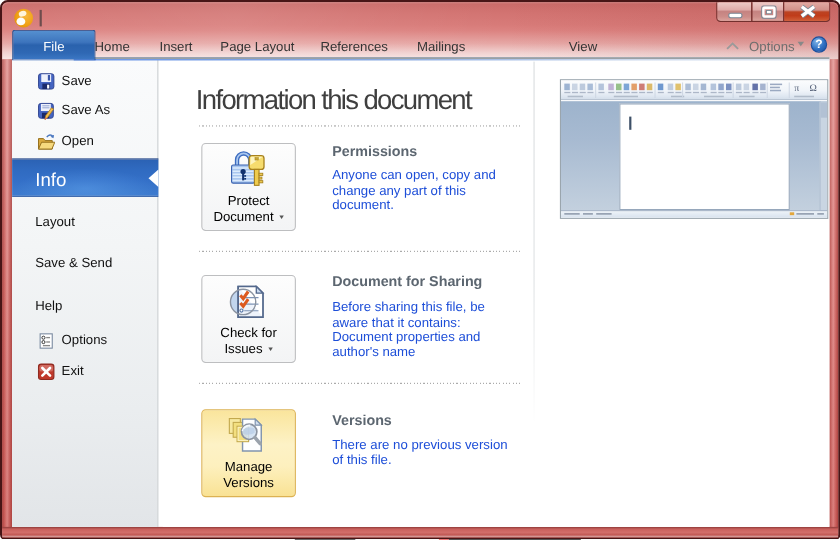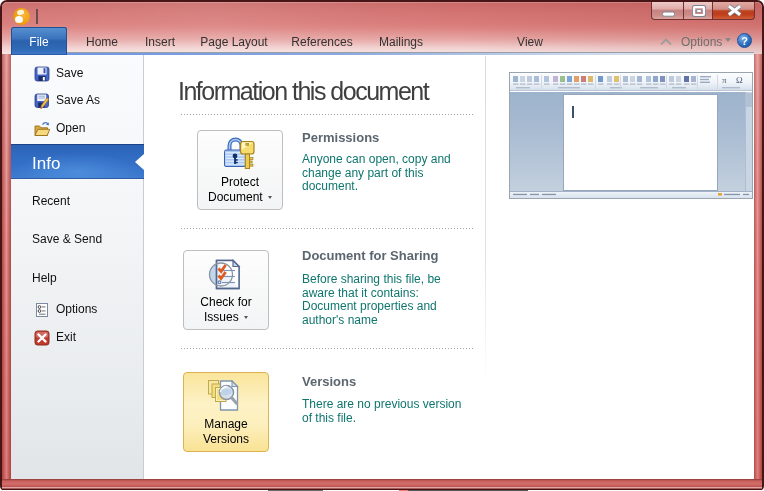--- a/index.html
+++ b/index.html
@@ -26,21 +26,21 @@
   .wbtn{position:absolute;top:0;height:18px;border:1px solid #72302e;border-top:none;}
   #btnmin{left:0;width:33px;border-radius:0 0 0 4px;
     background:linear-gradient(180deg,#eecac7 0%,#e0acaa 40%,#c58381 50%,#cd8d89 78%,#dba49e 100%);}
   #btnmax{left:32px;width:30px;
     background:linear-gradient(180deg,#eecac7 0%,#e0acaa 40%,#c58381 50%,#cd8d89 78%,#dba49e 100%);}
   #btnclose{left:61px;width:43px;border-radius:0 0 4px 0;
     background:linear-gradient(180deg,#e2aba4 0%,#d2918a 42%,#bc4322 52%,#c03c1a 72%,#cf5e38 100%);}
 
   
   #tabrow{left:2px;top:27px;width:760px;height:24px;}
-  #filetab{position:absolute;left:9px;top:0px;width:56px;height:28px;border-radius:2.5px 2.5px 0 0;
+  #filetab{position:absolute;left:9px;top:0px;width:76px;height:28px;border-radius:2.5px 2.5px 0 0;
     background:linear-gradient(180deg,#5590d0 0%,#3d74bd 40%,#2a62ad 50%,#2f68b4 78%,#3b77c4 100%);
     border:1px solid #215193;border-bottom:1px solid #2b5cb0;z-index:3;
     color:#fff;font-size:12px;text-align:center;line-height:29px;}
   .tab{position:absolute;top:0;height:27px;color:#333;font-size:12px;line-height:31px;text-align:center;}
   #blueline{left:67px;top:52px;width:687px;height:3px;z-index:2;background-image:linear-gradient(180deg,#9aa0a4 0,#9aa0a4 1.4px,rgba(0,0,0,0) 1.4px),linear-gradient(90deg,#6b96e8 0%,#89a9e0 40%,#cdd9ec 75%,#dfe7f2 100%);}
   #ropts{position:absolute;top:0;height:27px;color:#6e6e6e;font-size:12px;line-height:31px;}
   #helpbtn{position:absolute;left:737px;top:33px;width:15px;height:15px;border-radius:50%;
     background:radial-gradient(circle at 35% 30%,#7db3e8 0%,#2e6fc2 55%,#1a4e9b 100%);
     border:1px solid #1c4f9c;color:#fff;font-size:11px;font-weight:bold;text-align:center;line-height:14px;}
 
@@ -67,21 +67,21 @@
   #vsep{position:absolute;left:337px;top:2px;width:1px;height:330px;
     background:linear-gradient(180deg,#d9dcde 0%,#dfe2e4 60%,rgba(223,226,228,0) 100%);}
   h1{position:absolute;left:30px;top:23px;margin:0;font-size:25px;font-weight:normal;letter-spacing:-1.5px;color:#3f3f3f;}
   .dots{position:absolute;height:1px;background:repeating-linear-gradient(90deg,#a2a2a2 0 1px,transparent 1px 3px);}
   .bigbtn{position:absolute;width:86px;height:80px;border:1px solid #bdbec0;border-radius:4px;
     background:linear-gradient(180deg,#fdfdfd 0%,#f3f4f5 100%);
     font-size:12px;color:#000;text-align:center;}
   .bigbtn .bic{position:absolute;left:25px;top:7px;width:36px;height:36px;}
   .bigbtn .t{position:absolute;left:0;width:100%;top:44px;line-height:15px;}
   .sech{position:absolute;font-size:13px;font-weight:bold;color:#5c6670;}
-  .sect{position:absolute;font-size:12px;color:#0f766e;line-height:13.5px;}
+  .sect{position:absolute;font-size:12px;color:#1d4ed8;line-height:13.5px;}
   .caret{display:inline-block;width:0;height:0;border-top:3.5px solid #555;border-left:2.5px solid transparent;border-right:2.5px solid transparent;vertical-align:2px;margin-left:2px;}
 
   
   #thumb{position:absolute;left:361px;top:18px;width:244px;height:127px;border:1px solid #9aa5ad;background:#fff;overflow:hidden;}
 </style>
 </head>
 <body>
 <div id="frame" class="abs"></div>
 <div id="titlebar" class="abs">
     <div class="sheen"></div>
@@ -168,21 +168,21 @@
       </svg>
       <span class="lb">Open</span>
     </div>
 
   <div id="infobar">
       <span class="lb">Info</span>
     </div>
   <div id="infonotch"></div>
 
   <div class="sideitem tabitem" style="top:136px;">
-      <span class="lb">Recent</span>
+      <span class="lb">Layout</span>
     </div>
   <div class="sideitem tabitem" style="top:174px;">
       <span class="lb">Save &amp; Send</span>
     </div>
   <div class="sideitem tabitem" style="top:213px;">
       <span class="lb">Help</span>
     </div>
 
   <div class="sideitem" style="top:244px;">
       <svg class="ic" viewBox="0 0 16 16">
@@ -202,21 +202,21 @@
         <path d="M4.5 4.5 L11.5 11.5 M11.5 4.5 L4.5 11.5" stroke="#fff" stroke-width="2.4" stroke-linecap="round"></path>
       </svg>
       <span class="lb">Exit</span>
     </div>
 
   <div id="content" class="abs">
     <div id="vsep"></div>
     <h1>Information this document</h1>
     <div class="dots" style="left:33px;top:60px;width:293px;"></div>
 
-    <div class="bigbtn" style="left:49px;top:76px;">
+    <div class="bigbtn" style="left:35px;top:76px;">
       <svg class="bic" style="left:25px;top:5px;width:32px;height:34px;" viewBox="0 0 32 34">
         <path d="M6.5 15 v-5.5 a6 6 0 0 1 12 0 V15" fill="none" stroke="#3d6cc0" stroke-width="4"></path>
         <path d="M6.5 15 v-5.5 a6 6 0 0 1 12 0 V15" fill="none" stroke="#a8c6ee" stroke-width="1.6"></path>
         <rect x="1.5" y="14" width="21" height="16.5" rx="1.5" fill="#a9c6ef" stroke="#3a62b0" stroke-width="1"></rect>
         <g stroke="#dcebfc" stroke-width="1.4">
             <line x1="2.5" y1="16.8" x2="21.5" y2="16.8"></line>
             <line x1="2.5" y1="19.6" x2="21.5" y2="19.6"></line>
             <line x1="2.5" y1="22.4" x2="21.5" y2="22.4"></line>
             <line x1="2.5" y1="25.2" x2="21.5" y2="25.2"></line>
             <line x1="2.5" y1="28" x2="21.5" y2="28"></line>

